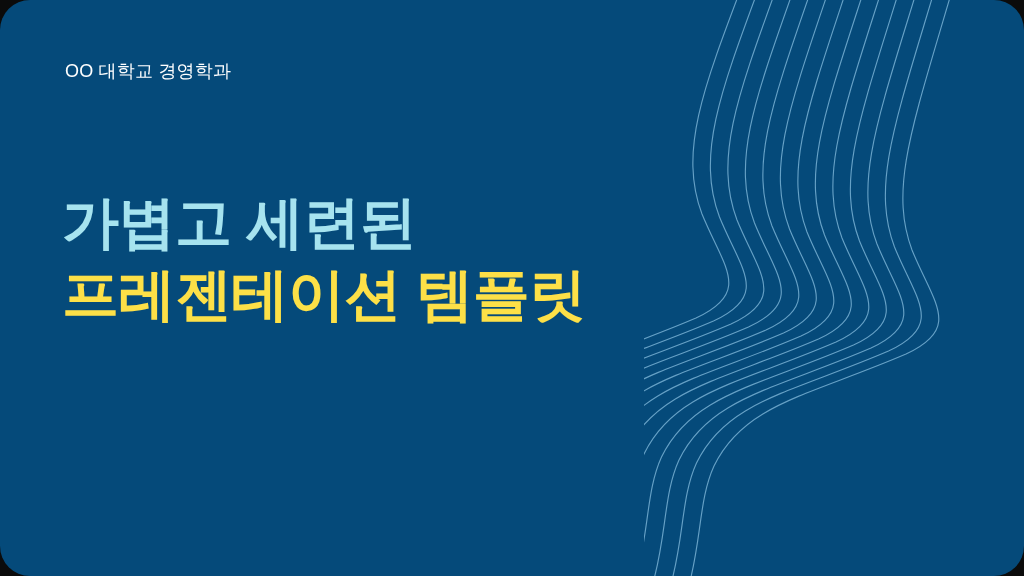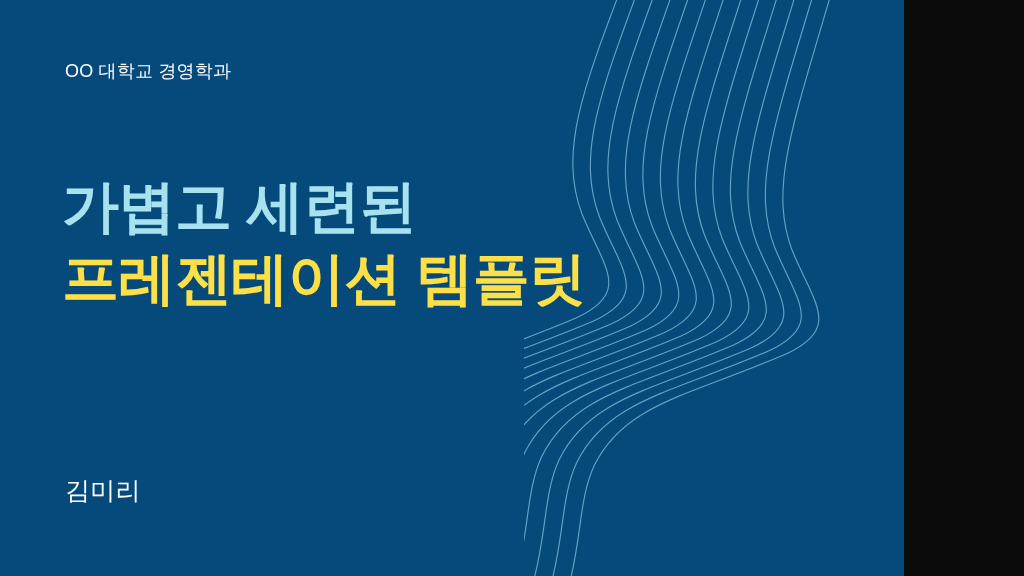--- a/index.html
+++ b/index.html
@@ -4,25 +4,26 @@
 <title>Presentation Title Slide</title>
 <style>
   html, body {
     margin: 0;
     padding: 0;
     background: #0b0b0b;
   }
 
   #slide {
     position: relative;
-    width: 904px;
+    width: 1024px;
     height: 576px;
     overflow: hidden;
     background: #054a7a;
     font-family: "Liberation Sans", "DejaVu Sans", sans-serif;
+    border-radius: 30px;
     -webkit-font-smoothing: antialiased;
   }
 
   
   #wave-decoration {
     position: absolute;
     top: 0;
     right: 0;
     width: 380px;
     height: 576px;
@@ -54,21 +55,21 @@
     font-size: 18px;
     font-weight: 400;
     letter-spacing: 0.2px;
     color: #ffffff;
     white-space: nowrap;
   }
 
   #title-block {
     position: absolute;
     left: 62px;
-    top: 170px;
+    top: 186px;
     line-height: 1.27;
     white-space: nowrap;
   }
   .title-line {
     font-size: 57px;
     font-weight: 700;
     letter-spacing: -0.5px;
     margin: 0;
   }
   #title-line-1 { color: #a6e3ef; }
@@ -112,16 +113,15 @@
 
   <div class="text-layer">
 
     <div id="affiliation">OO 대학교 경영학과</div>
 
     <div id="title-block">
       <div class="title-line" id="title-line-1">가볍고 세련된</div>
       <div class="title-line" id="title-line-2">프레젠테이션 템플릿</div>
     </div>
 
-    <div id="author">김미리</div>
 
   </div>
 </div>
 
 </body></html>

